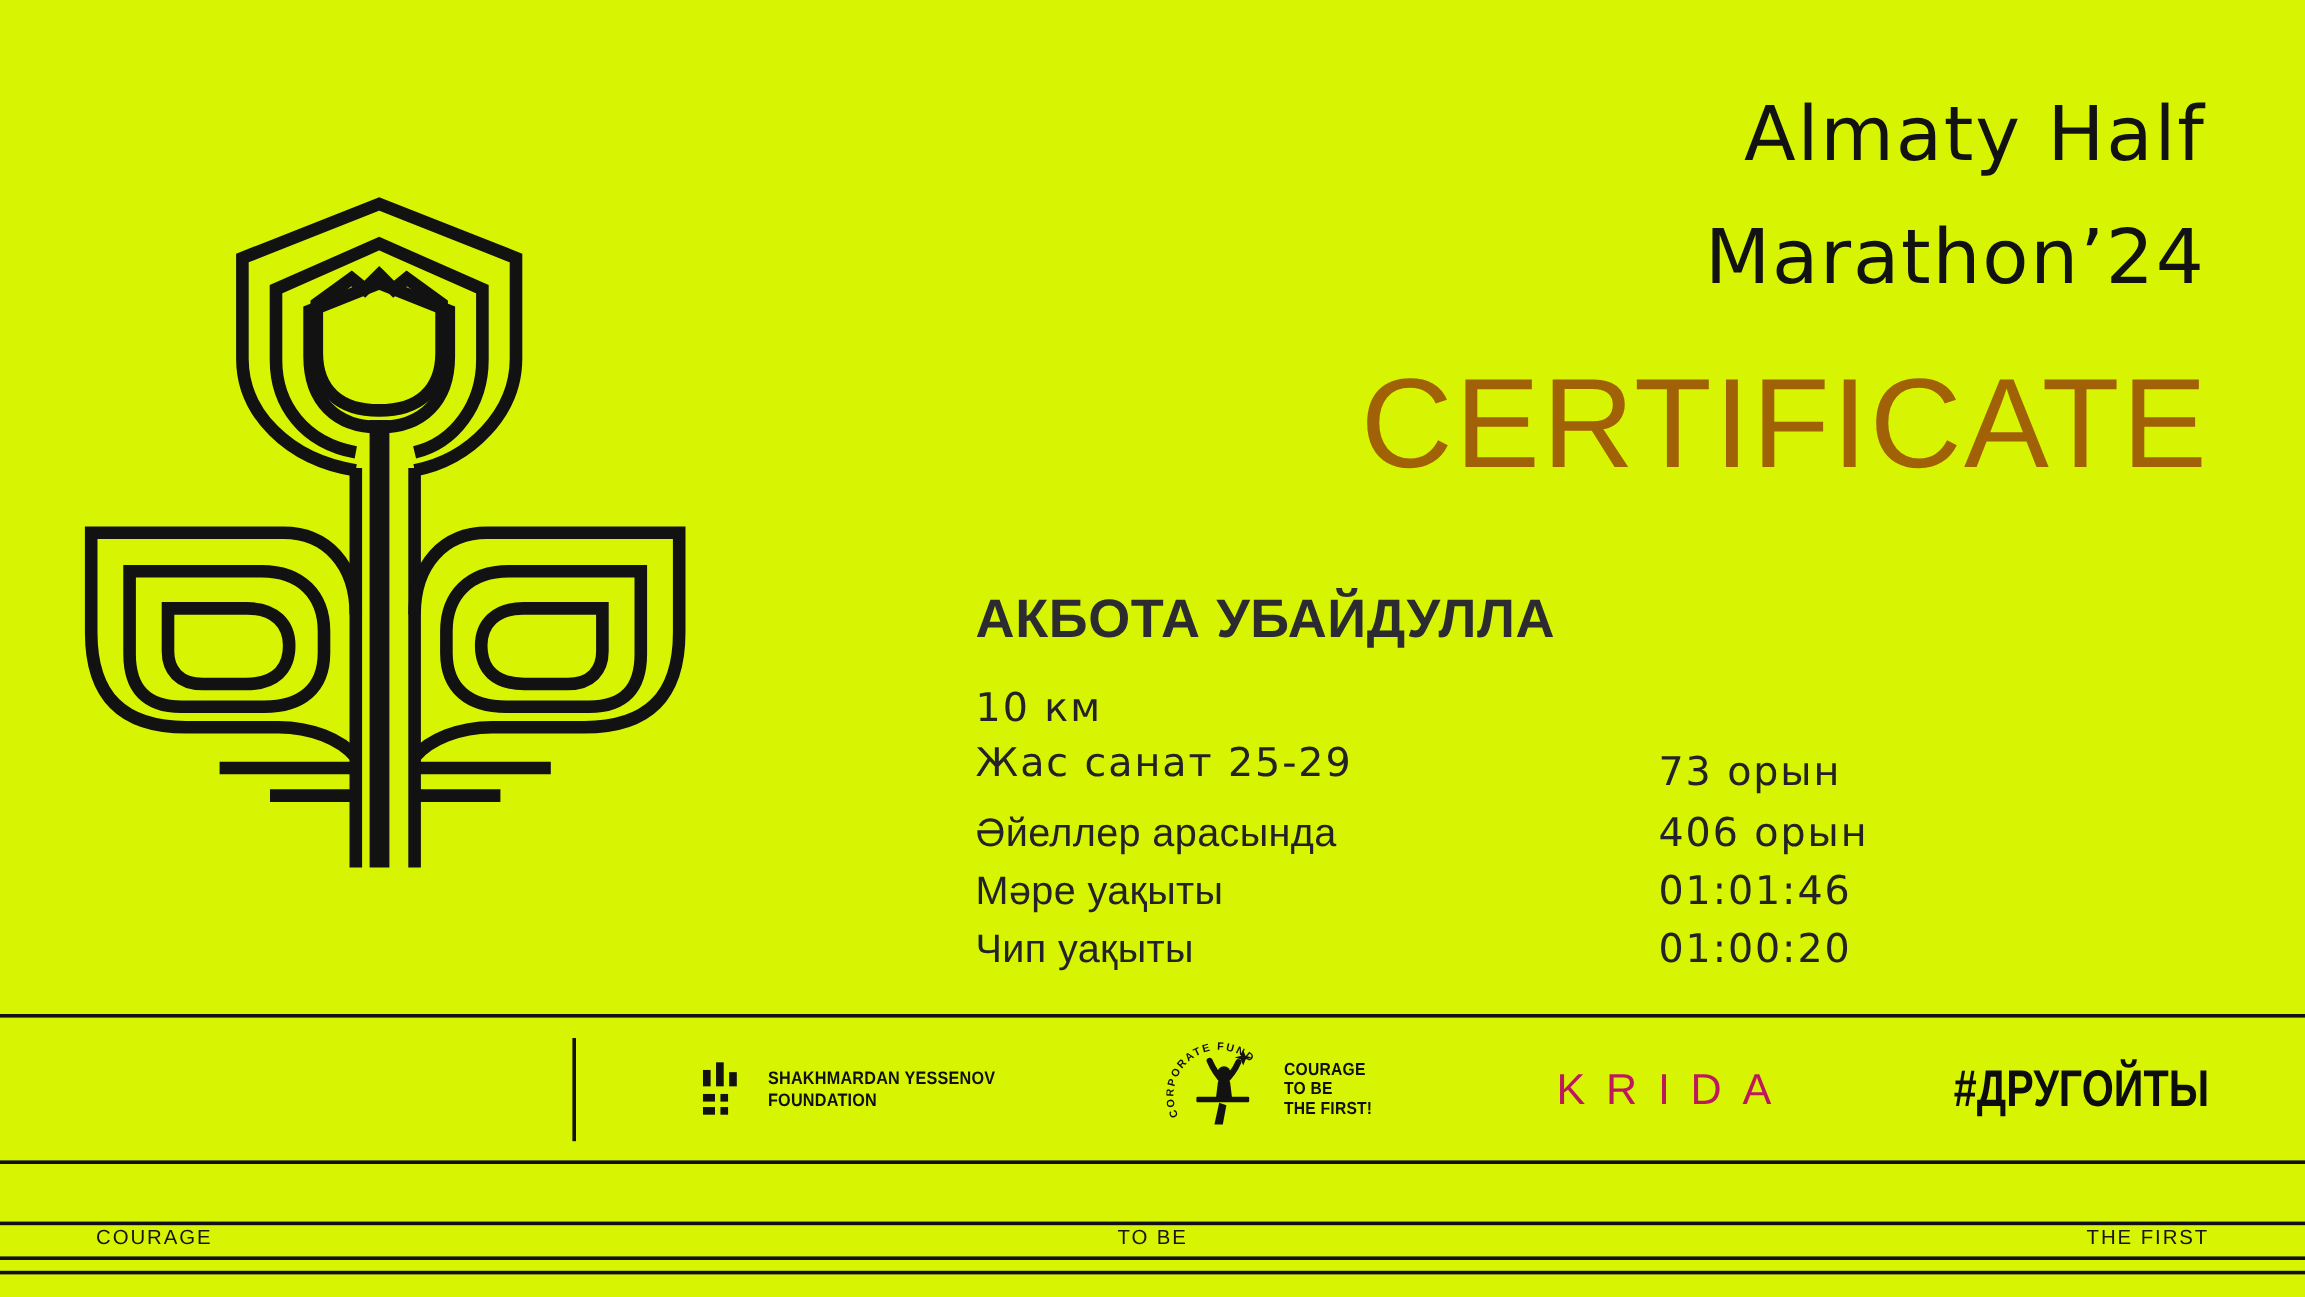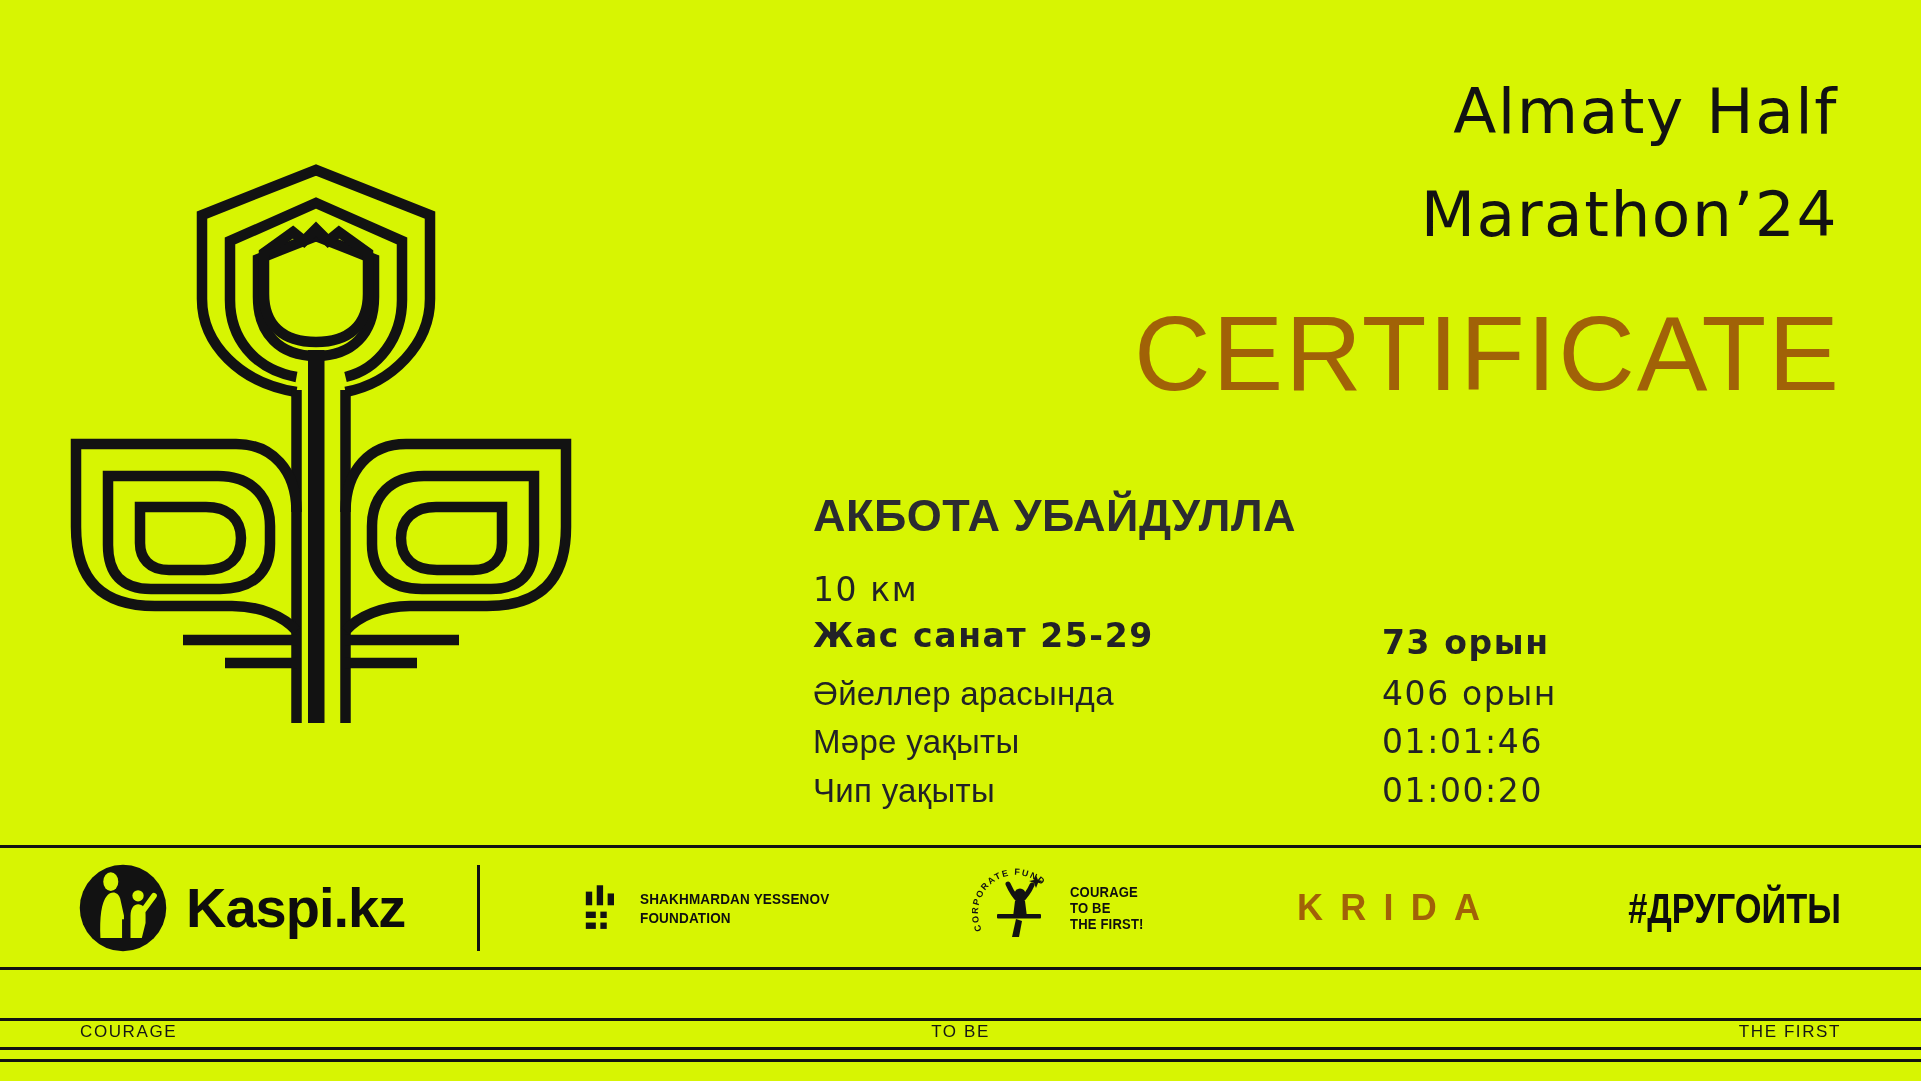--- a/index.html
+++ b/index.html
@@ -32,21 +32,21 @@
     text-align:center;
   }
   .info-rows{left:813px;top:570px;width:780px;}
   .row{display:flex;align-items:baseline;}
   .row .lbl{width:569px;flex:none;}
   .row .val{flex:none;}
   .row{font-size:33px;line-height:40px;color:#222227;}
   .wide{font-family:"DejaVu Sans","Liberation Sans",sans-serif;letter-spacing:1.6px;}
   .norm{font-family:"Liberation Sans","DejaVu Sans",sans-serif;letter-spacing:0.3px;}
   .r1{margin-top:0;}
-  .r2{margin-top:6px;font-weight:bold;}
+  .r2{margin-top:6px;}
   .r2 .val{transform:translateY(7px);}
   .r3{margin-top:18px;}
   .r4{margin-top:8px;}
   .r5{margin-top:9px;}
 
   
   .band{
     left:0;top:845px;width:1921px;height:119px;
     border-top:3px solid #121212;border-bottom:3px solid #121212;
   }
@@ -58,21 +58,21 @@
   .yessenov-text{
     font-size:15px;line-height:19px;font-weight:700;letter-spacing:0.2px;
     transform:scaleX(.9);transform-origin:left center;white-space:pre-line;color:#0f0f0f;
   }
   .corporate{left:972px;display:flex;align-items:center;}
   .corporate-text{
     font-size:14.5px;line-height:16px;font-weight:600;letter-spacing:0.2px;
     transform:scaleX(.9);transform-origin:left center;white-space:pre-line;color:#0f0f0f;
     margin-left:-2px;
   }
-  .krida{left:1297px;font-size:36px;font-weight:700;letter-spacing:0.48em;color:#a16207;}
+  .krida{left:1297px;font-size:36px;font-weight:400;letter-spacing:0.48em;color:#be185d;}
   .hashtag{
     right:80px;font-size:43px;font-weight:900;letter-spacing:0;
     transform:translateY(-50%) scaleX(.8);transform-origin:right center;color:#0d0d0d;
   }
 
   
   .hline{left:0;width:1921px;height:3px;background:#121212;}
   .strip-text{
     left:0;top:1020px;width:1921px;height:26px;
     font-size:17px;letter-spacing:1.6px;color:#161616;font-weight:400;
@@ -134,32 +134,20 @@
     <span class="val wide">01:01:46</span>
   </div>
   <div class="row norm r5">
     <span class="lbl">Чип уақыты</span>
     <span class="val wide">01:00:20</span>
   </div>
 </div>
 
 <div class="abs band">
 
-  <div class="vcenter kaspi">
-    <svg width="94" height="94" viewBox="0 0 100 100">
-      <circle cx="50" cy="50" r="46" fill="#121212"></circle>
-      <ellipse cx="37" cy="22" rx="8" ry="10" fill="#d7f502"></ellipse>
-      <path d="M26 82 C25 60 27 44 33 37 C38 31 45 33 47 40 L51 58 L51 82 Z" fill="#d7f502"></path>
-      <circle cx="66" cy="37" r="6" fill="#d7f502"></circle>
-      <path d="M58 82 L58 58 C58 50 62 46 66 46 C71 46 74 50 74 57 L74 66 L70 82 Z" fill="#d7f502"></path>
-      <path d="M72 52 L83 37" stroke="#d7f502" stroke-width="6" stroke-linecap="round"></path>
-      <path d="M49 62 L57 62 L57 82 L49 82 Z" fill="#121212"></path>
-    </svg>
-    <div class="kaspi-word">Kaspi.kz</div>
-  </div>
 
   <div class="band-divider"></div>
 
   <div class="vcenter yessenov">
     <svg width="40" height="52" viewBox="0 0 44 54" fill="#121212">
       <rect x="2" y="9" width="7" height="15"></rect>
       <rect x="14" y="2" width="7" height="22"></rect>
       <rect x="26" y="11" width="7" height="13"></rect>
       <rect x="2" y="31" width="11" height="7"></rect>
       <rect x="18" y="31" width="7" height="7"></rect>

